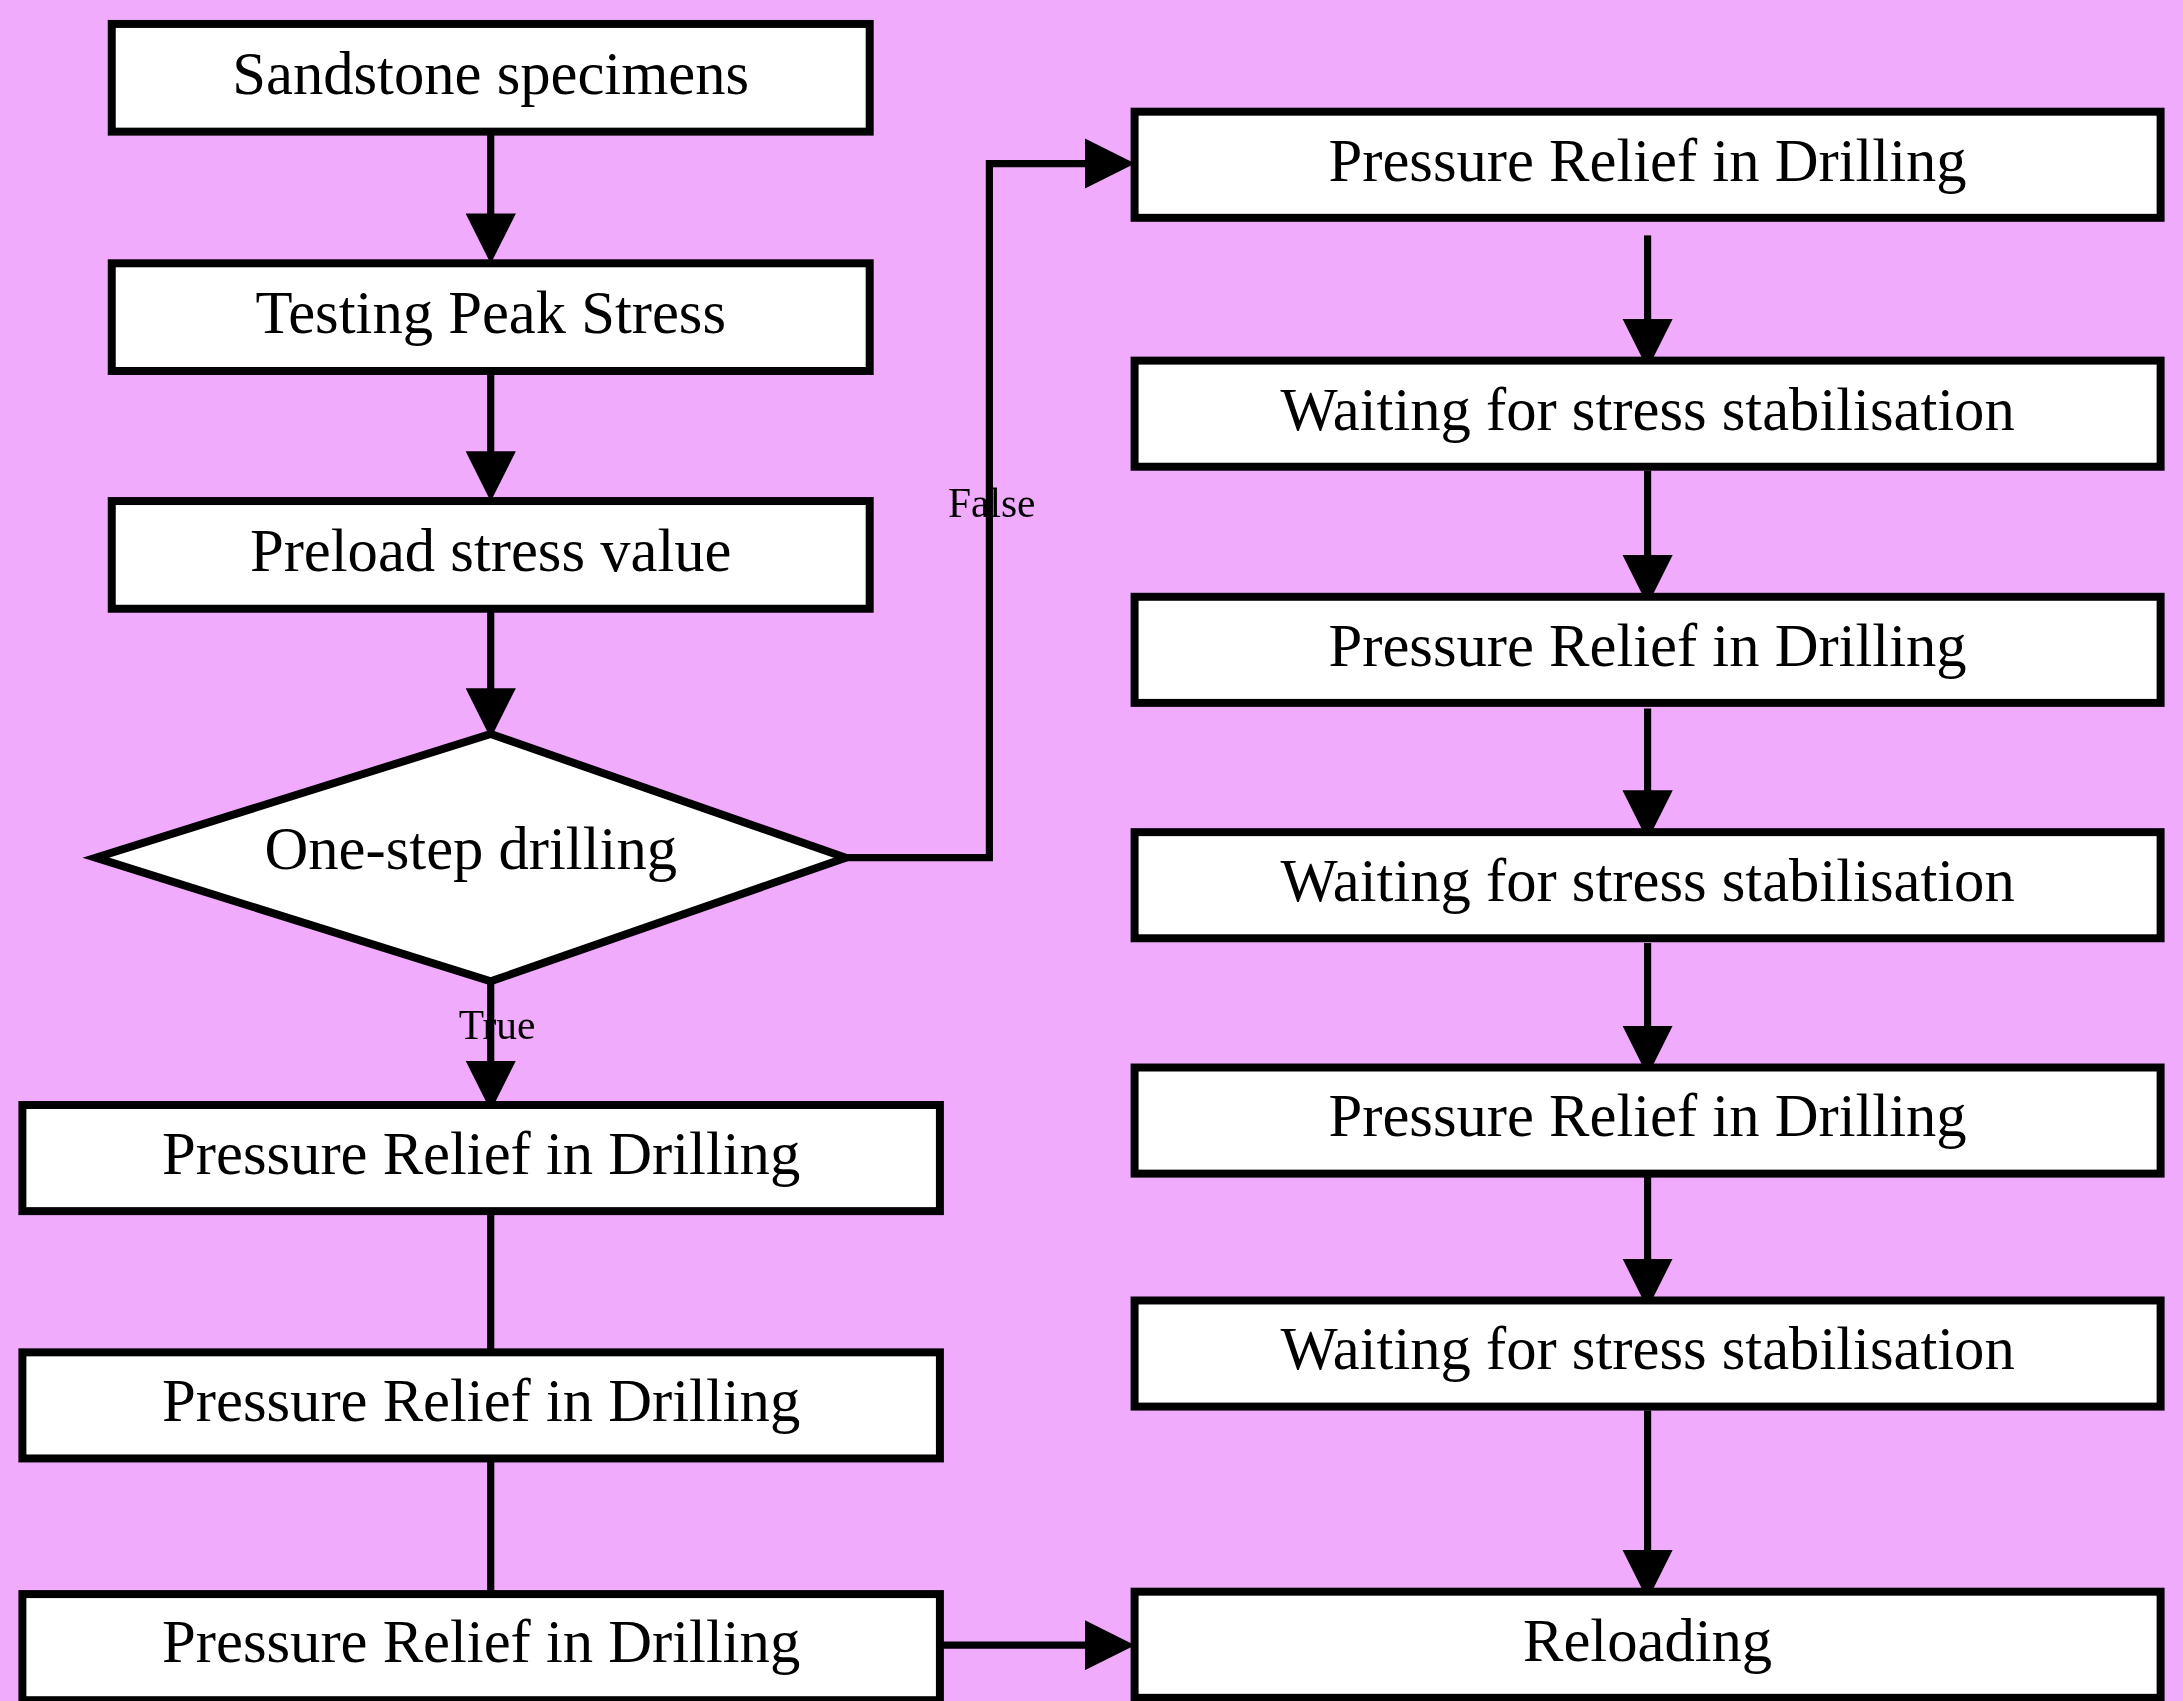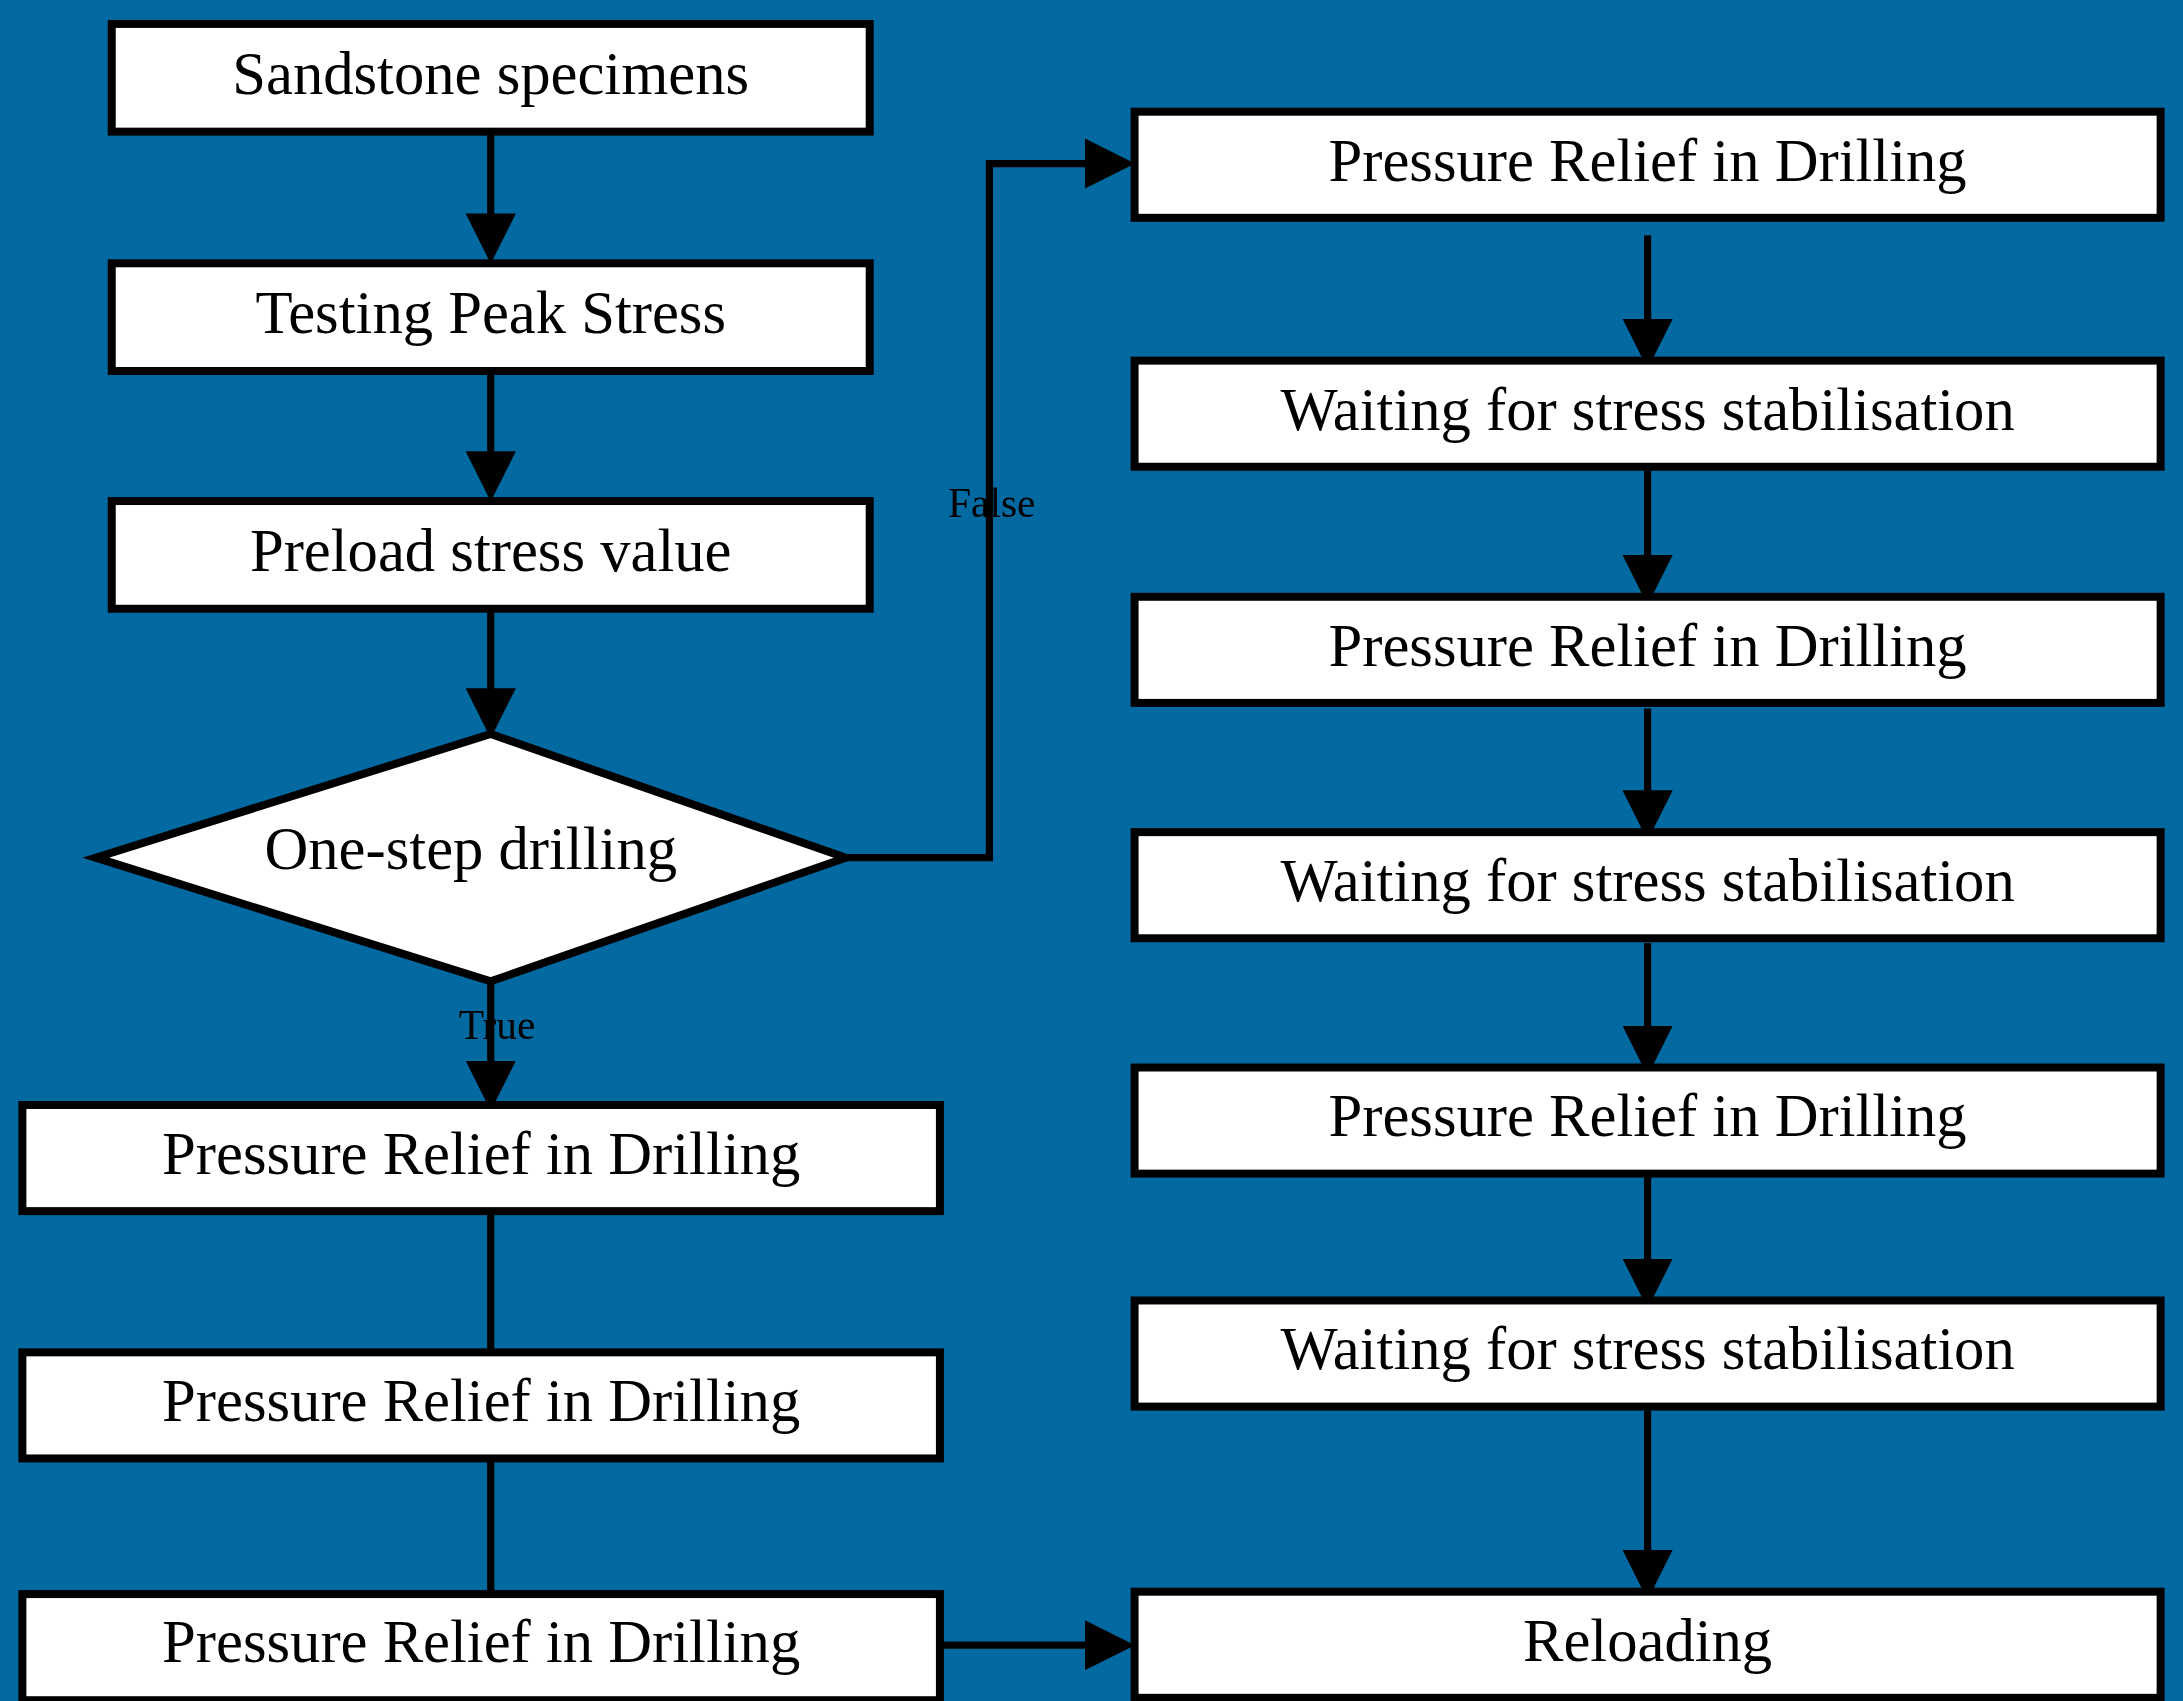--- a/index.html
+++ b/index.html
@@ -1,18 +1,18 @@
 <!DOCTYPE html>
 <html style="font-size:12.8px"><head>
 <meta charset="utf-8">
 <style>
   html,body{margin:0;padding:0;background:#ffffff;}
   body{width:2183px;height:1701px;overflow:hidden;
        font-family:"Liberation Serif","DejaVu Serif",serif;}
-  #stage{position:relative;width:2183px;height:1701px;background:#0369a1;}
+  #stage{position:relative;width:2183px;height:1701px;background:#f0abfc;}
   svg#flow{position:absolute;left:0;top:0;width:2183px;height:1701px;display:block;}
   .nodebox{fill:#ffffff;stroke:#000000;stroke-width:10;}
   .nodediamond{fill:#ffffff;stroke:#000000;stroke-width:10;}
   .conn{stroke:#000000;stroke-width:9;fill:none;}
   .nlabel{font-family:"Liberation Serif","DejaVu Serif",serif;
           font-size:76px;fill:#000;text-anchor:middle;dominant-baseline:middle;}
   .elabel{font-family:"Liberation Serif","DejaVu Serif",serif;
           font-size:52px;fill:#000;text-anchor:middle;dominant-baseline:middle;}
 </style>
 </head>

